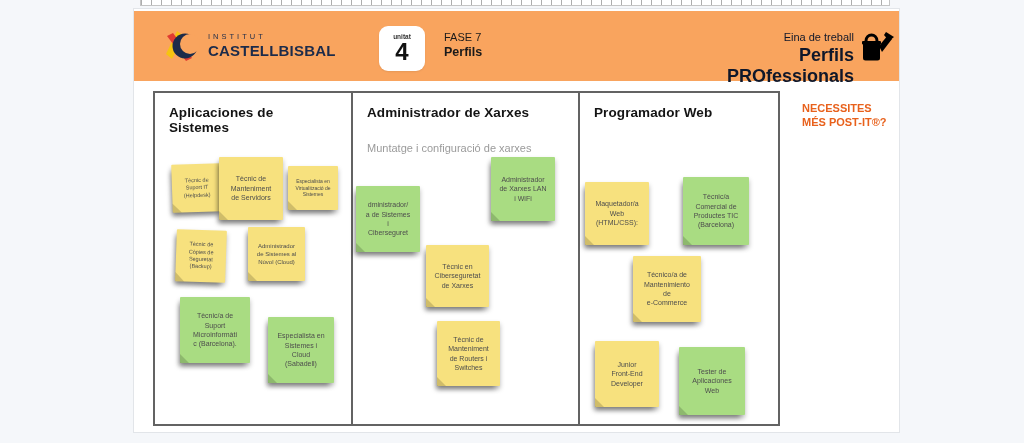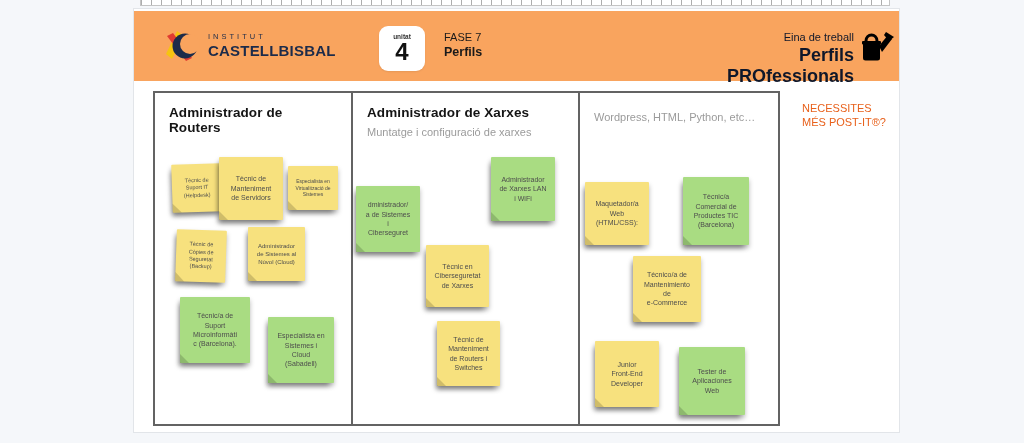--- a/index.html
+++ b/index.html
@@ -43,24 +43,24 @@
   .tool-line2{font-size:18px;font-weight:bold;margin-top:2px;}
   .can{position:absolute;left:724px;top:20px;}
 
   
   #panel{position:absolute;left:19px;top:82px;width:627px;height:335px;border:2px solid #636363;
     display:flex;background:#fff;}
   .col{padding:12px 14px;flex:none;}
   .col + .col{border-left:2px solid #636363;}
   .col1{width:196px;} .col2{width:227px;} .col3{width:200px;}
   .col-title{font-size:13.5px;font-weight:bold;color:#141414;letter-spacing:.1px;}
-  .col-sub{font-size:11px;color:#9b9b9b;margin-top:6px;}
-
-  
-  #side-note{position:absolute;left:668px;top:92px;width:120px;font-size:11px;font-weight:normal;
+  .col-sub{font-size:11px;color:#9b9b9b;margin-top:22px;}
+
+  
+  #side-note{position:absolute;left:668px;top:92px;width:120px;font-size:11px;font-weight:bold;
     color:var(--accent-orange);line-height:1.3;white-space:pre-line;}
 
   
   #sticky-layer{position:absolute;left:0;top:0;width:1024px;height:443px;pointer-events:none;}
   .sticky{position:absolute;display:flex;align-items:center;justify-content:center;
     text-align:center;color:#4d4d4d;line-height:1.35;padding:3px;border-radius:1px;
     box-shadow:0 3px 5px rgba(0,0,0,0.28),-3px 5px 5px -2px rgba(0,0,0,0.35);
     pointer-events:auto;cursor:pointer;}
   .sticky span{white-space:pre-line;}
   .sticky::after{content:"";position:absolute;left:0;bottom:0;width:0;height:0;
@@ -112,28 +112,28 @@
         <rect x="4" y="10" width="19" height="3.5" rx="1" fill="#000"></rect>
         <path d="M8,10 C8,2 19,2 19,10" fill="none" stroke="#000" stroke-width="3"></path>
         <polygon points="21,15 30,4 34,8 24,21" fill="#000"></polygon>
         <polygon points="28,1 36,6 31,10 26,4" fill="#000"></polygon>
       </svg>
 
     </header>
 
     <div id="panel">
       <div class="col col1">
-        <div class="col-title">Administrador de Routers</div>
+        <div class="col-title">Aplicaciones de Sistemes</div>
       </div>
       <div class="col col2">
         <div class="col-title">Administrador de Xarxes</div>
         <div class="col-sub">Muntatge i configuració de xarxes</div>
       </div>
       <div class="col col3">
-        <div class="col-sub">Wordpress, HTML, Python, etc…</div>
+        <div class="col-title">Programador Web</div>
       </div>
     </div>
 
     <div id="side-note">NECESSITES
 MÉS POST-IT®?</div>
 
   </div>
 
   <div id="sticky-layer">
       <div class="sticky yellow" style="left: 172px; top: 164px; width: 50px; height: 48px; font-size: 5.5px; transform: rotate(-2deg);">

